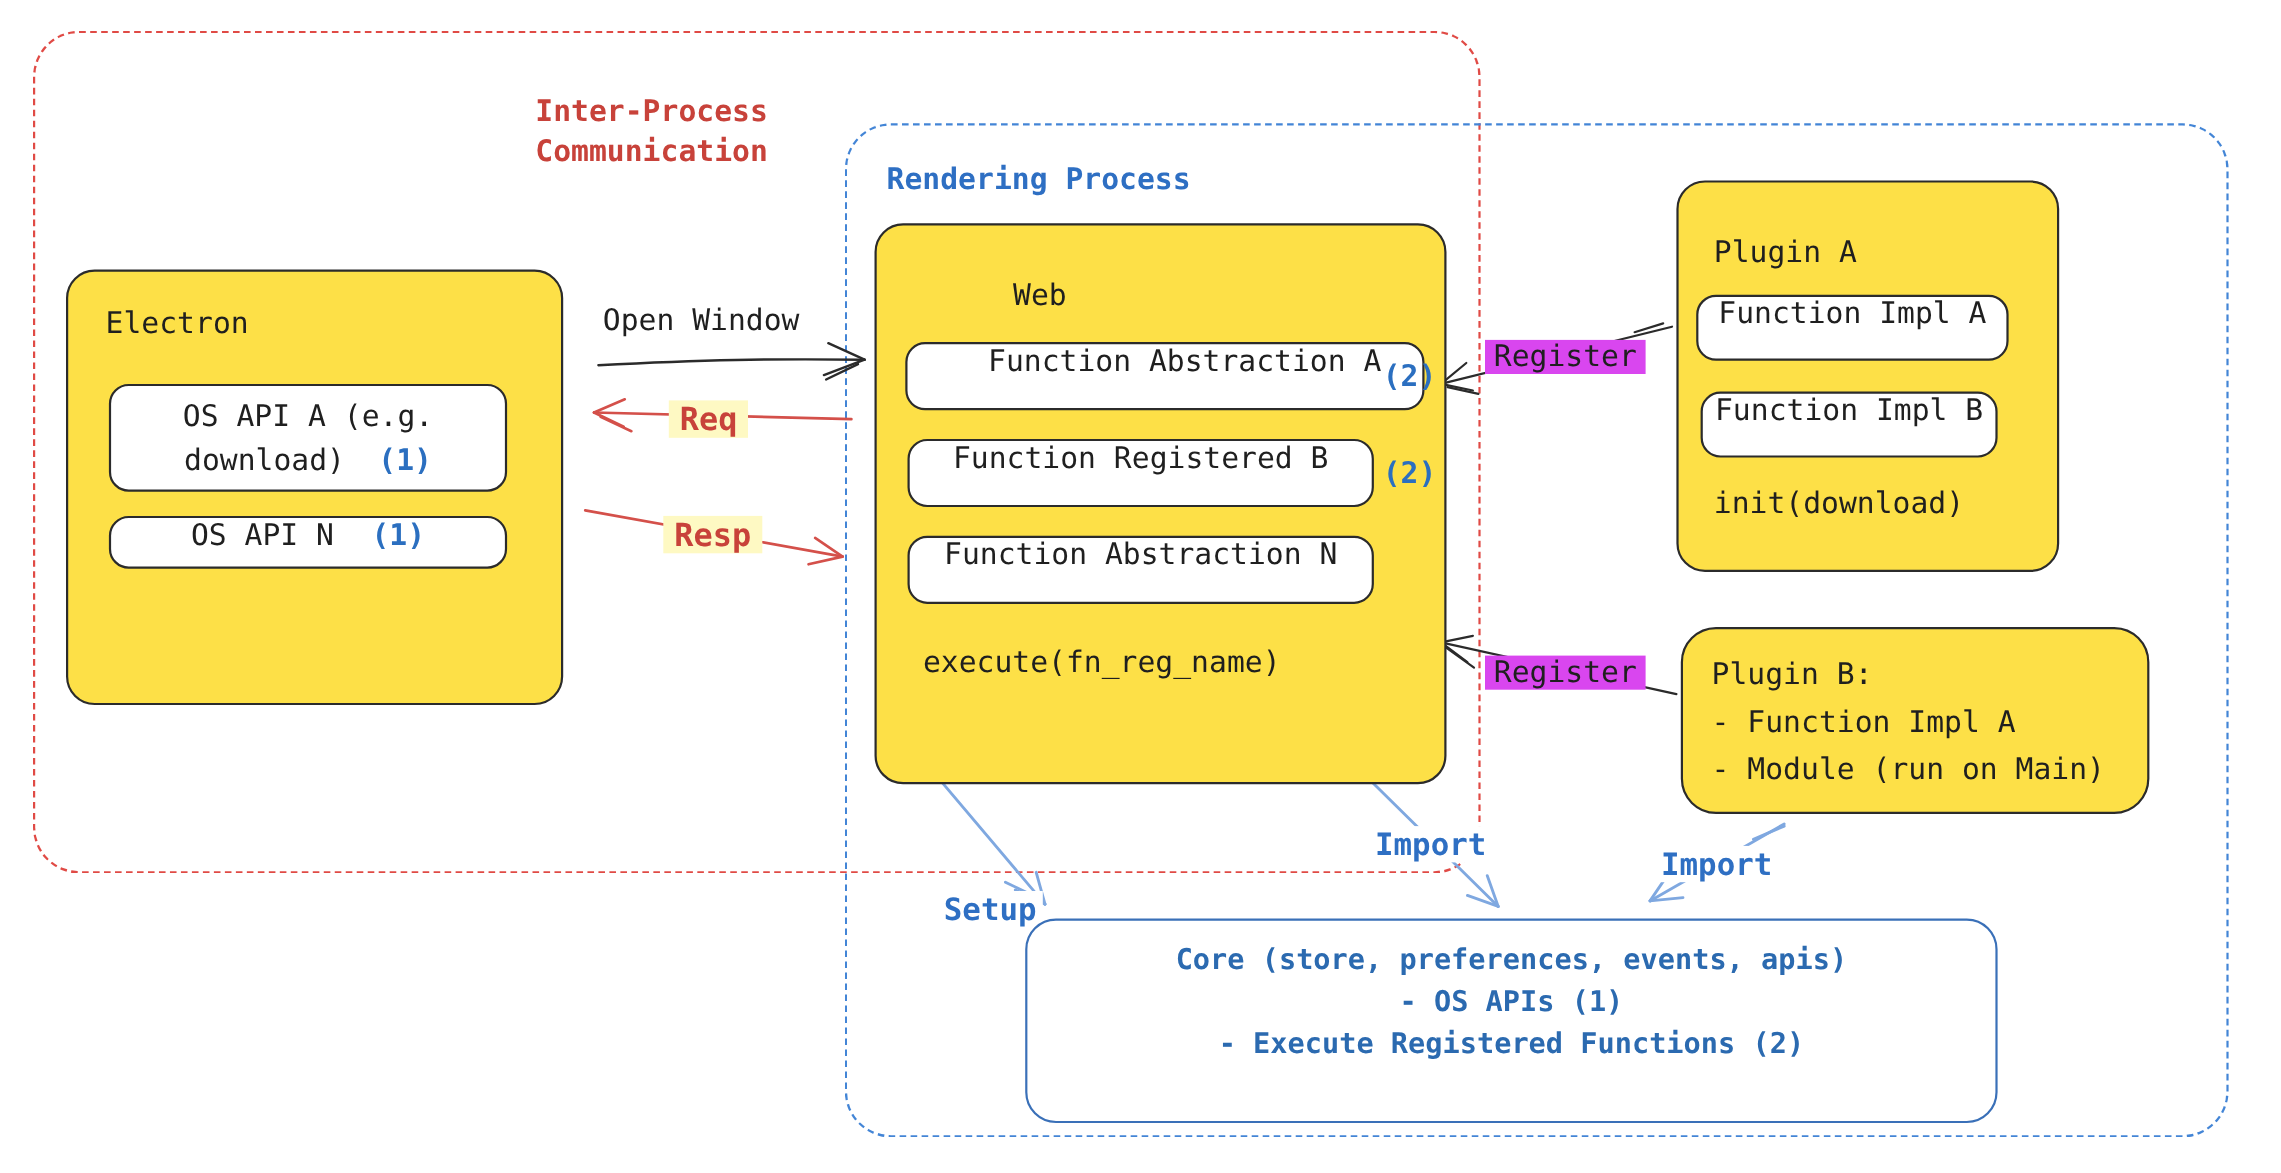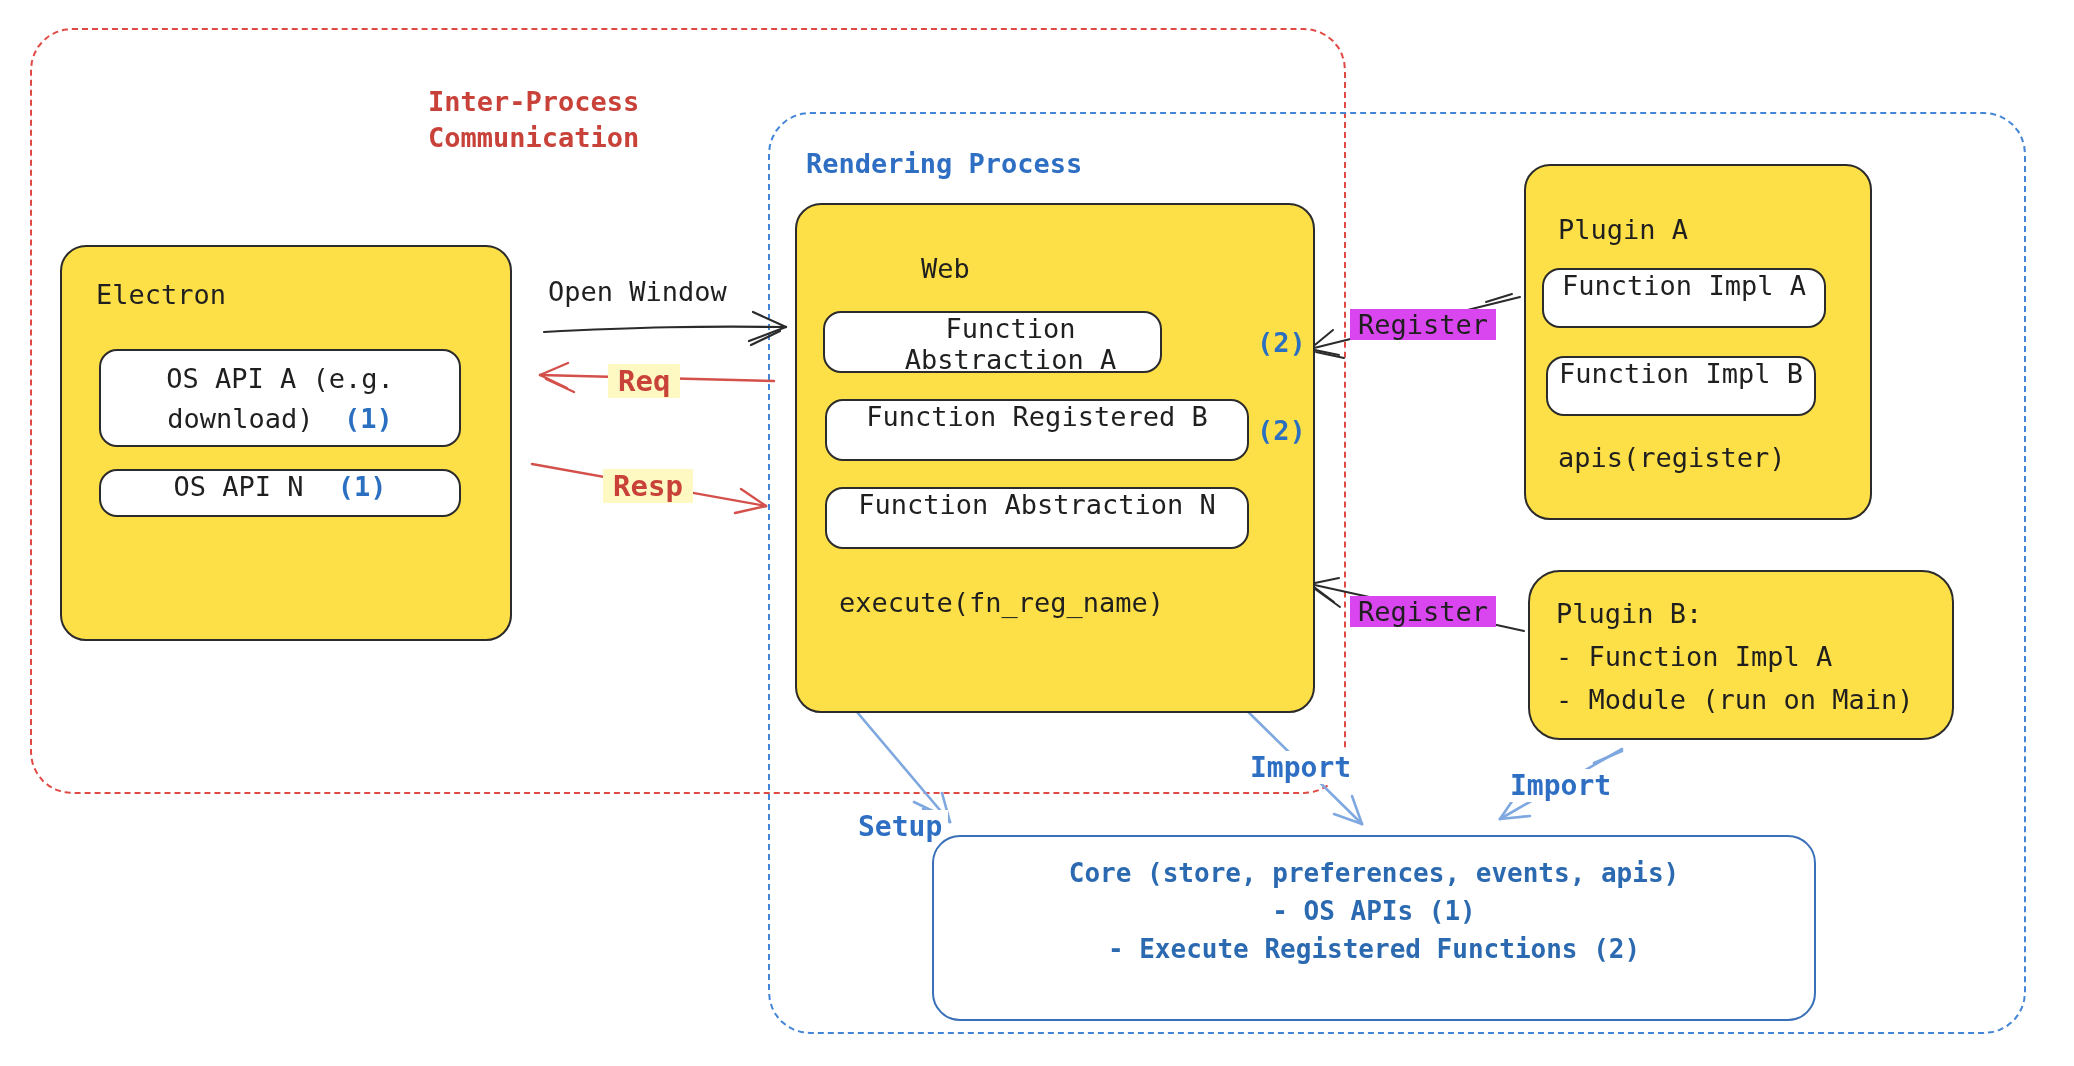--- a/index.html
+++ b/index.html
@@ -5,21 +5,21 @@
   html,body{margin:0;padding:0;background:#fff;}
   .canvas{
     position:relative;width:2074px;height:1066px;background:#ffffff;
     font-family:"DejaVu Sans Mono", monospace;color:#1f1f1f;overflow:hidden;
   }
   
   .group{position:absolute;border:2.5px dashed;border-radius:42px;background:transparent;}
   .group.red{border-color:#e04a45;}
   .group.blue{border-color:#4385d6;}
   
-  .glabel{position:absolute;font-weight:bold;font-size:27px;line-height:36px;}
+  .glabel{position:absolute;font-weight:bold;font-size:27px;line-height:36px;text-align:right;}
   .glabel.red{color:#c8423a;}
   .glabel.blue{color:#2e6fc3;}
   
   .box{position:absolute;background:#fde047;border:2.5px solid #2b2b2b;border-radius:26px;}
   .box-title{position:absolute;font-size:27px;color:#1f1f1f;white-space:nowrap;}
   .pill{position:absolute;background:#fff;border:2px solid #2b2b2b;border-radius:18px;
         text-align:center;font-size:27px;color:#1f1f1f;box-sizing:border-box;}
   .pill.one-line{display:flex;justify-content:center;}
   .badge{color:#2b6fc0;font-weight:600;}
   .badge:empty{display:none;}
@@ -118,21 +118,21 @@
       <span class="badge small-gap">(1)</span>
     </div>
     <div class="pill one-line" style="left:37px;top:222px;width:362px;height:48px;">
       <span>OS API N</span>
       <span class="badge gap">(1)</span>
     </div>
   </div>
 
   <div class="box" style="left:795px;top:203px;width:516px;height:506px;">
     <div class="box-title" style="left:124px;top:48px;">Web</div>
-    <div class="pill one-line" style="left:26px;top:106px;width:339px;height:62px;padding-left:36px;">
+    <div class="pill one-line" style="left:26px;top:106px;width:472px;height:62px;padding-left:36px;">
       <span>Function Abstraction A</span>
     </div>
     <span class="badge out" style="left:460px;top:122px;">(2)</span>
     <div class="pill one-line" style="left:28px;top:194px;width:424px;height:62px;">
       <span>Function Registered B</span>
     </div>
     <span class="badge out" style="left:460px;top:210px;">(2)</span>
     <div class="pill one-line" style="left:28px;top:282px;width:424px;height:62px;">
       <span>Function Abstraction N</span>
     </div>
@@ -140,21 +140,21 @@
   </div>
 
   <div class="box" style="left:1524px;top:164px;width:344px;height:352px;">
     <div class="box-title" style="left:32px;top:48px;">Plugin A</div>
     <div class="pill one-line" style="left:16px;top:102px;width:284px;height:60px;">
       <span>Function Impl A</span>
     </div>
     <div class="pill one-line" style="left:20px;top:190px;width:270px;height:60px;">
       <span>Function Impl B</span>
     </div>
-    <div class="footer-text" style="left:32px;top:276px;">apis(register)</div>
+    <div class="footer-text" style="left:32px;top:276px;">init(download)</div>
   </div>
 
   <div class="box" style="left:1528px;top:570px;width:422px;height:166px;border-radius:32px;">
     <div class="plainlines" style="left:26px;top:20px;">
       <div>Plugin B:</div>
       <div>- Function Impl A</div>
       <div>- Module (run on Main)</div>
     </div>
   </div>
 

